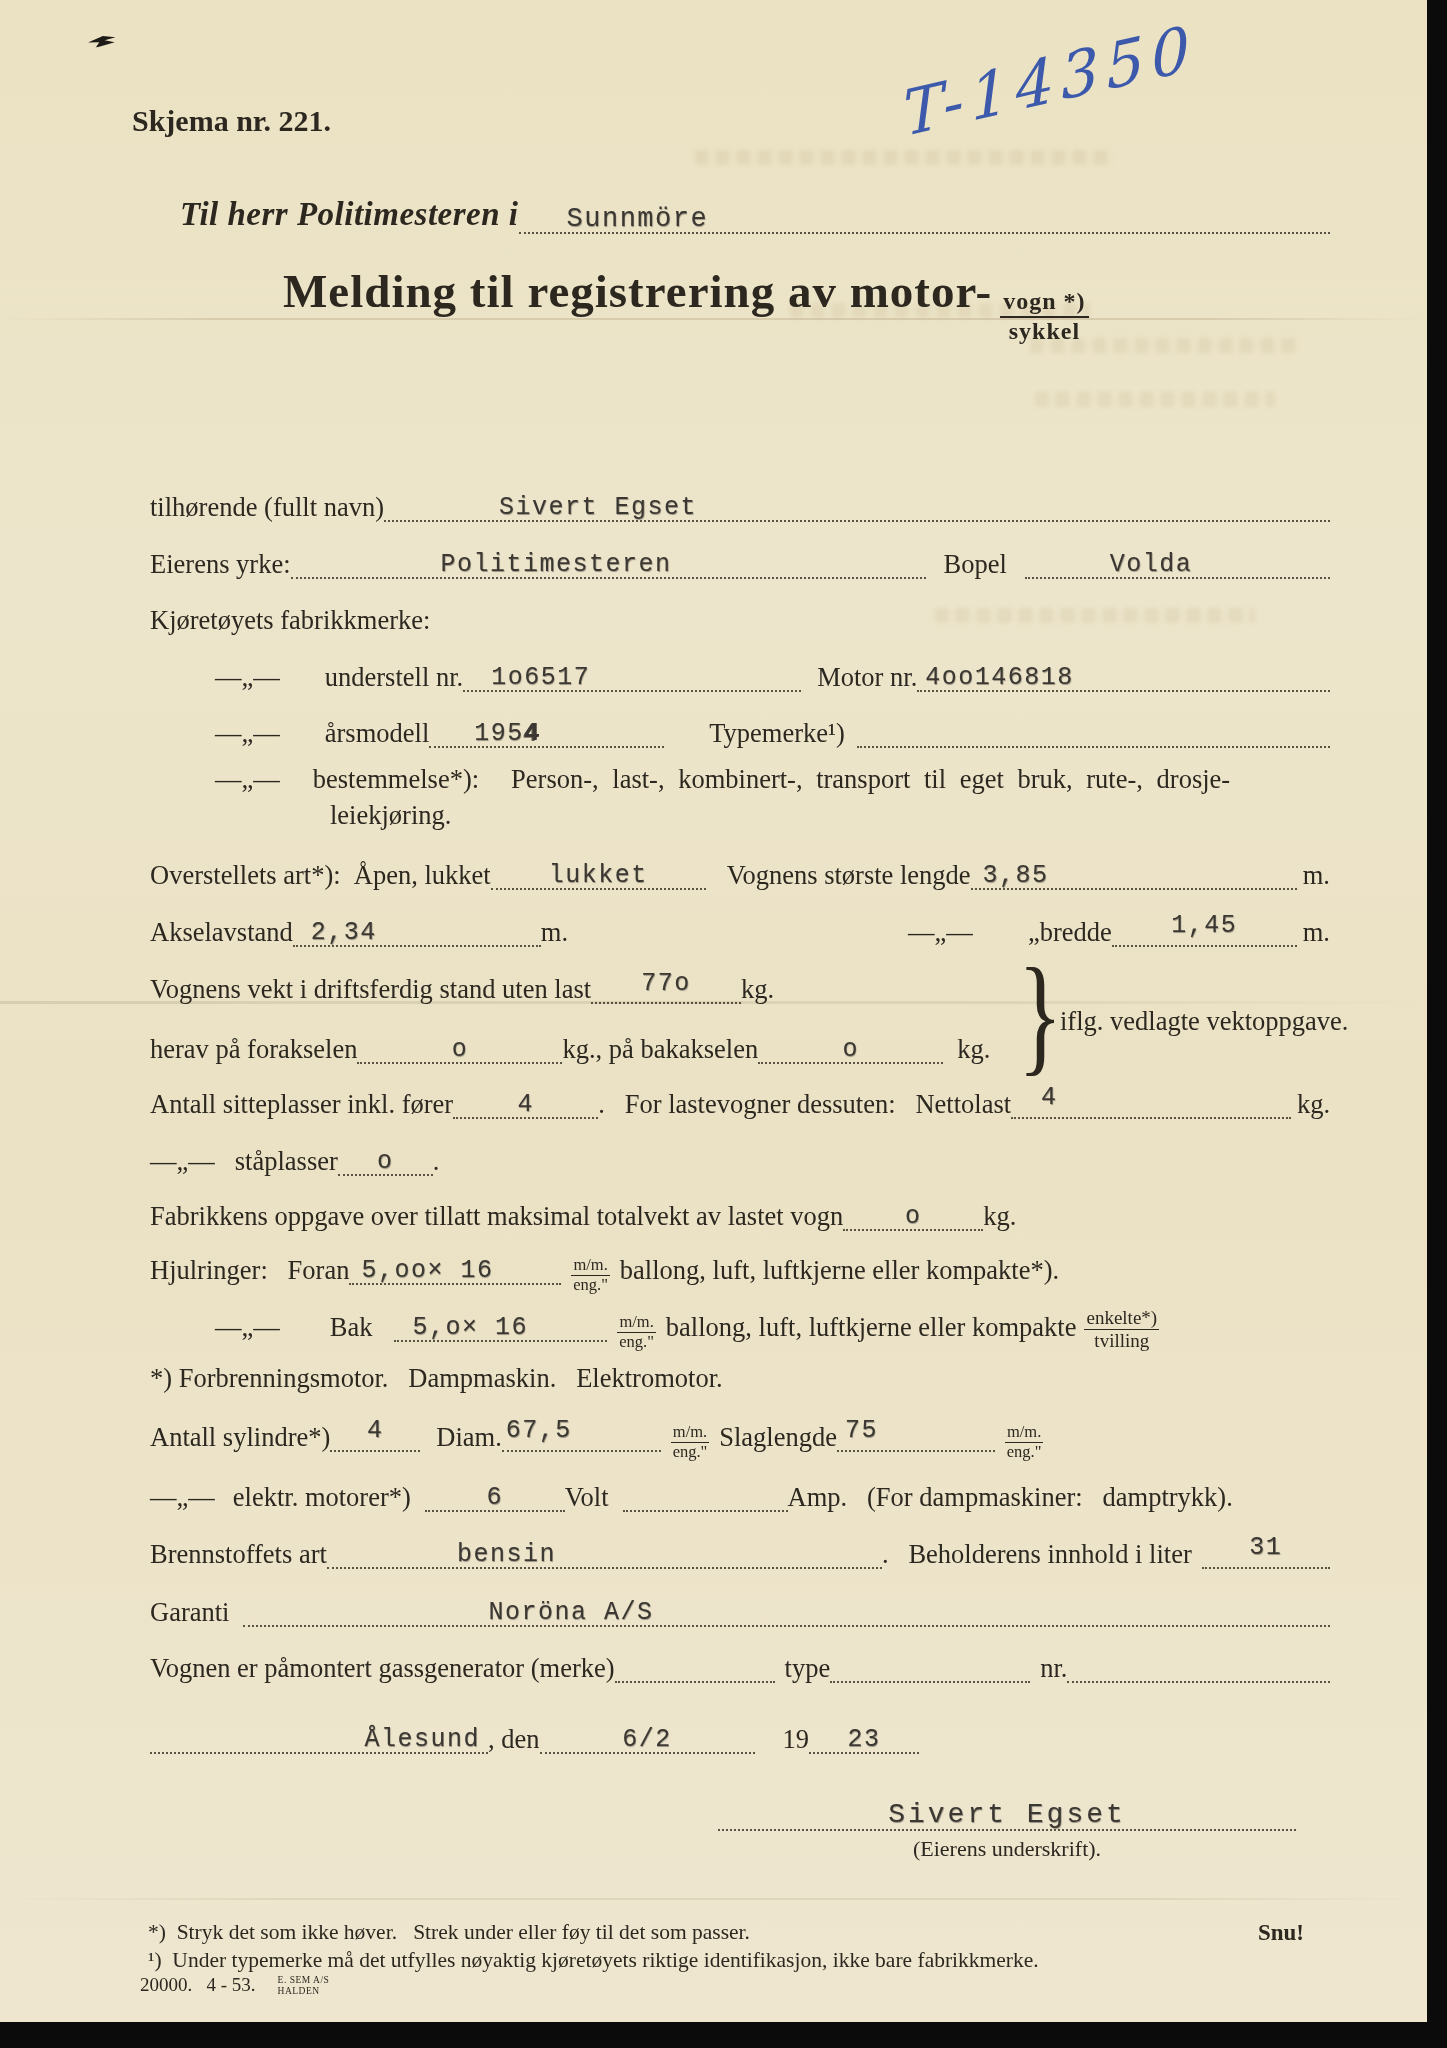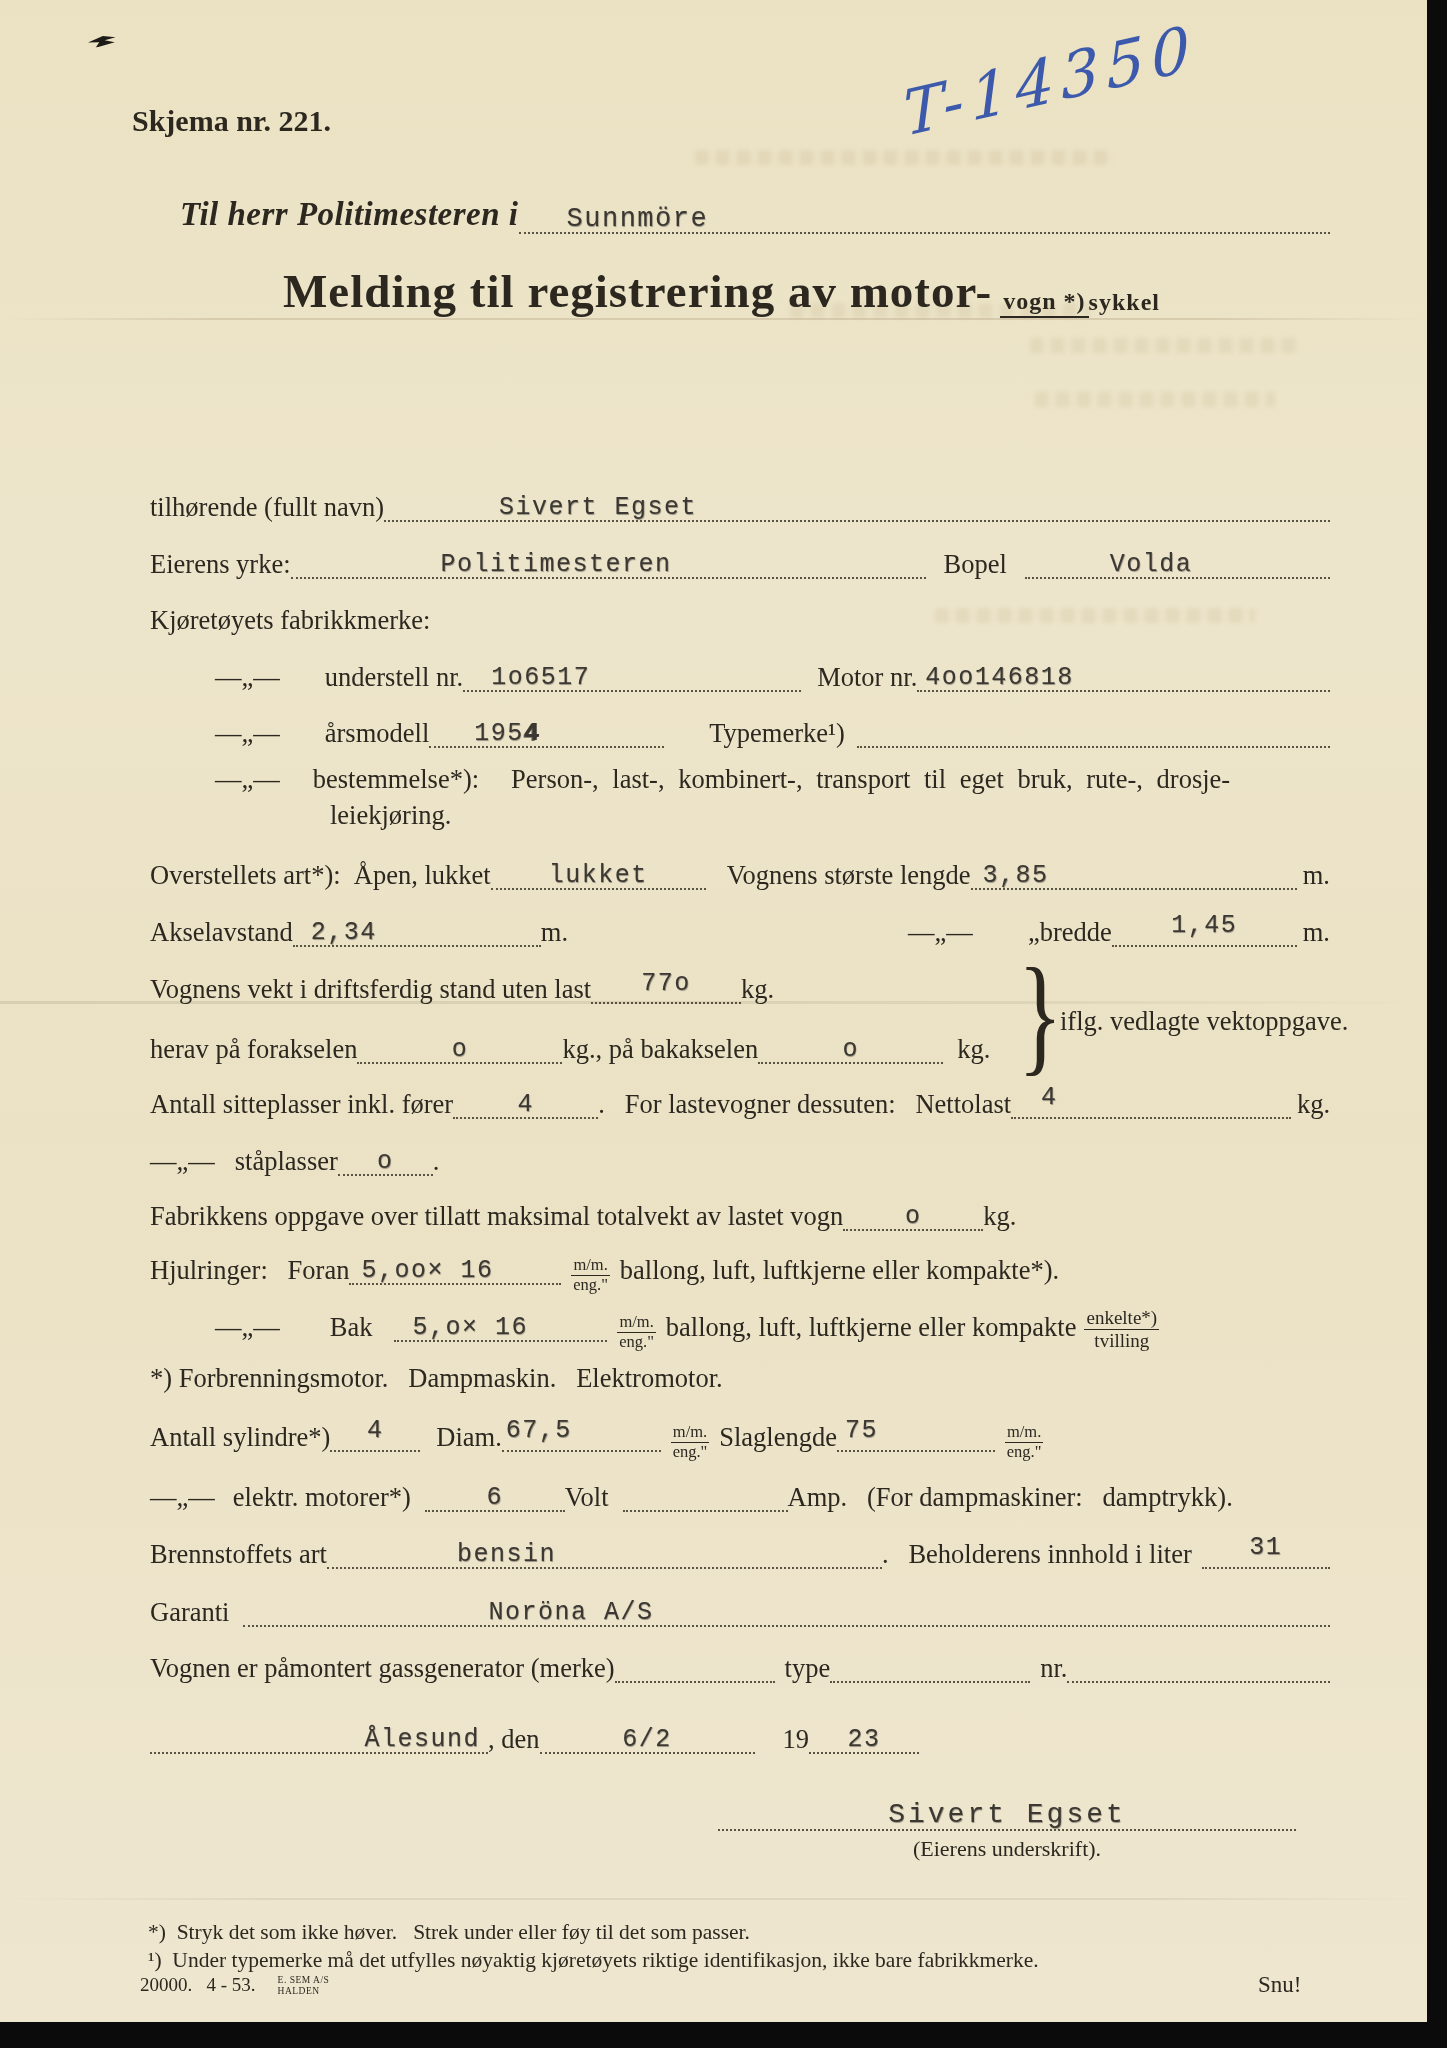--- a/index.html
+++ b/index.html
@@ -36,35 +36,35 @@
   
   .form-number{position:absolute; left:117px; top:104px; font-size:30px; font-weight:bold;margin-left:15px;}
   .ink-mark{position:absolute; left:88px; top:36px; width:28px; height:11px; background:#1d1b18;
     clip-path:polygon(0 45%, 55% 0, 100% 25%, 60% 42%, 95% 70%, 25% 100%, 40% 55%); transform:rotate(-6deg);}
   .handwritten{position:absolute; left:900px; top:44px; font-family:"DejaVu Serif", serif; font-style:italic;
     font-size:62px; color:#3c59ac; transform:rotate(-13deg) skewX(-10deg); letter-spacing:7px; white-space:pre;}
   .addressee{left:180px; top:184px; width:1150px; height:50px; font-size:33px;}
   .addressee .lbl{font-weight:bold; font-style:italic; letter-spacing:.5px;}
   .addressee .typed{font-size:27px;}
   .title{position:absolute; left:283px; top:264px; display:flex; align-items:baseline; font-size:47px; font-weight:bold; letter-spacing:1px;}
-  .tfrac{display:inline-flex; flex-direction:row; align-items:center; font-size:24px; font-weight:bold; line-height:1.15; margin-left:8px; transform:translateY(2px);justify-content:flex-end;}
+  .tfrac{display:inline-flex; flex-direction:column; align-items:center; font-size:24px; font-weight:bold; line-height:1.15; margin-left:8px; transform:translateY(2px);justify-content:flex-end;}
   .tfrac .ftop{border-bottom:2px solid #2c2820; padding:0 3px;}
   
   .brace{position:absolute; left:1018px; top:948px; font-size:132px; line-height:1; transform:scaleX(.7); transform-origin:left center; font-weight:normal;}
   .brace-note{position:absolute; left:1060px; top:1006px; font-size:26.5px; white-space:pre;}
   
   .sig{position:absolute; left:718px; top:1796px; width:578px; text-align:center;}
   .sigline{border-bottom:2px dotted rgba(48,42,30,.78); padding-bottom:2px;}
   .sigline .typed{font-size:28px; letter-spacing:3px;}
   .sig .caption{font-size:22px; margin-top:5px;}
   
   .footnote{position:absolute; left:148px; font-size:21.5px; white-space:pre;}
   .imprint{position:absolute; left:140px; top:1974px; display:flex; align-items:flex-start; font-size:19px;}
   .printer{margin-left:22px; font-size:9.5px; line-height:1.15; letter-spacing:.5px; margin-top:1px;}
-  .snu{position:absolute; left:1258px; top:1972px; font-size:23px; font-weight:normal;}
+  .snu{position:absolute; left:1258px; top:1920px; font-size:23px; font-weight:bold;}
 </style>
 </head>
 <body>
 
 <div class="sheet">
 
   <div class="ghost" style="left:695px; top:150px; width:420px;"></div>
   <div class="ghost" style="left:790px; top:303px; width:300px;"></div>
   <div class="ghost" style="left:1030px; top:338px; width:270px;"></div>
   <div class="ghost" style="left:1035px; top:392px; width:240px;"></div>

